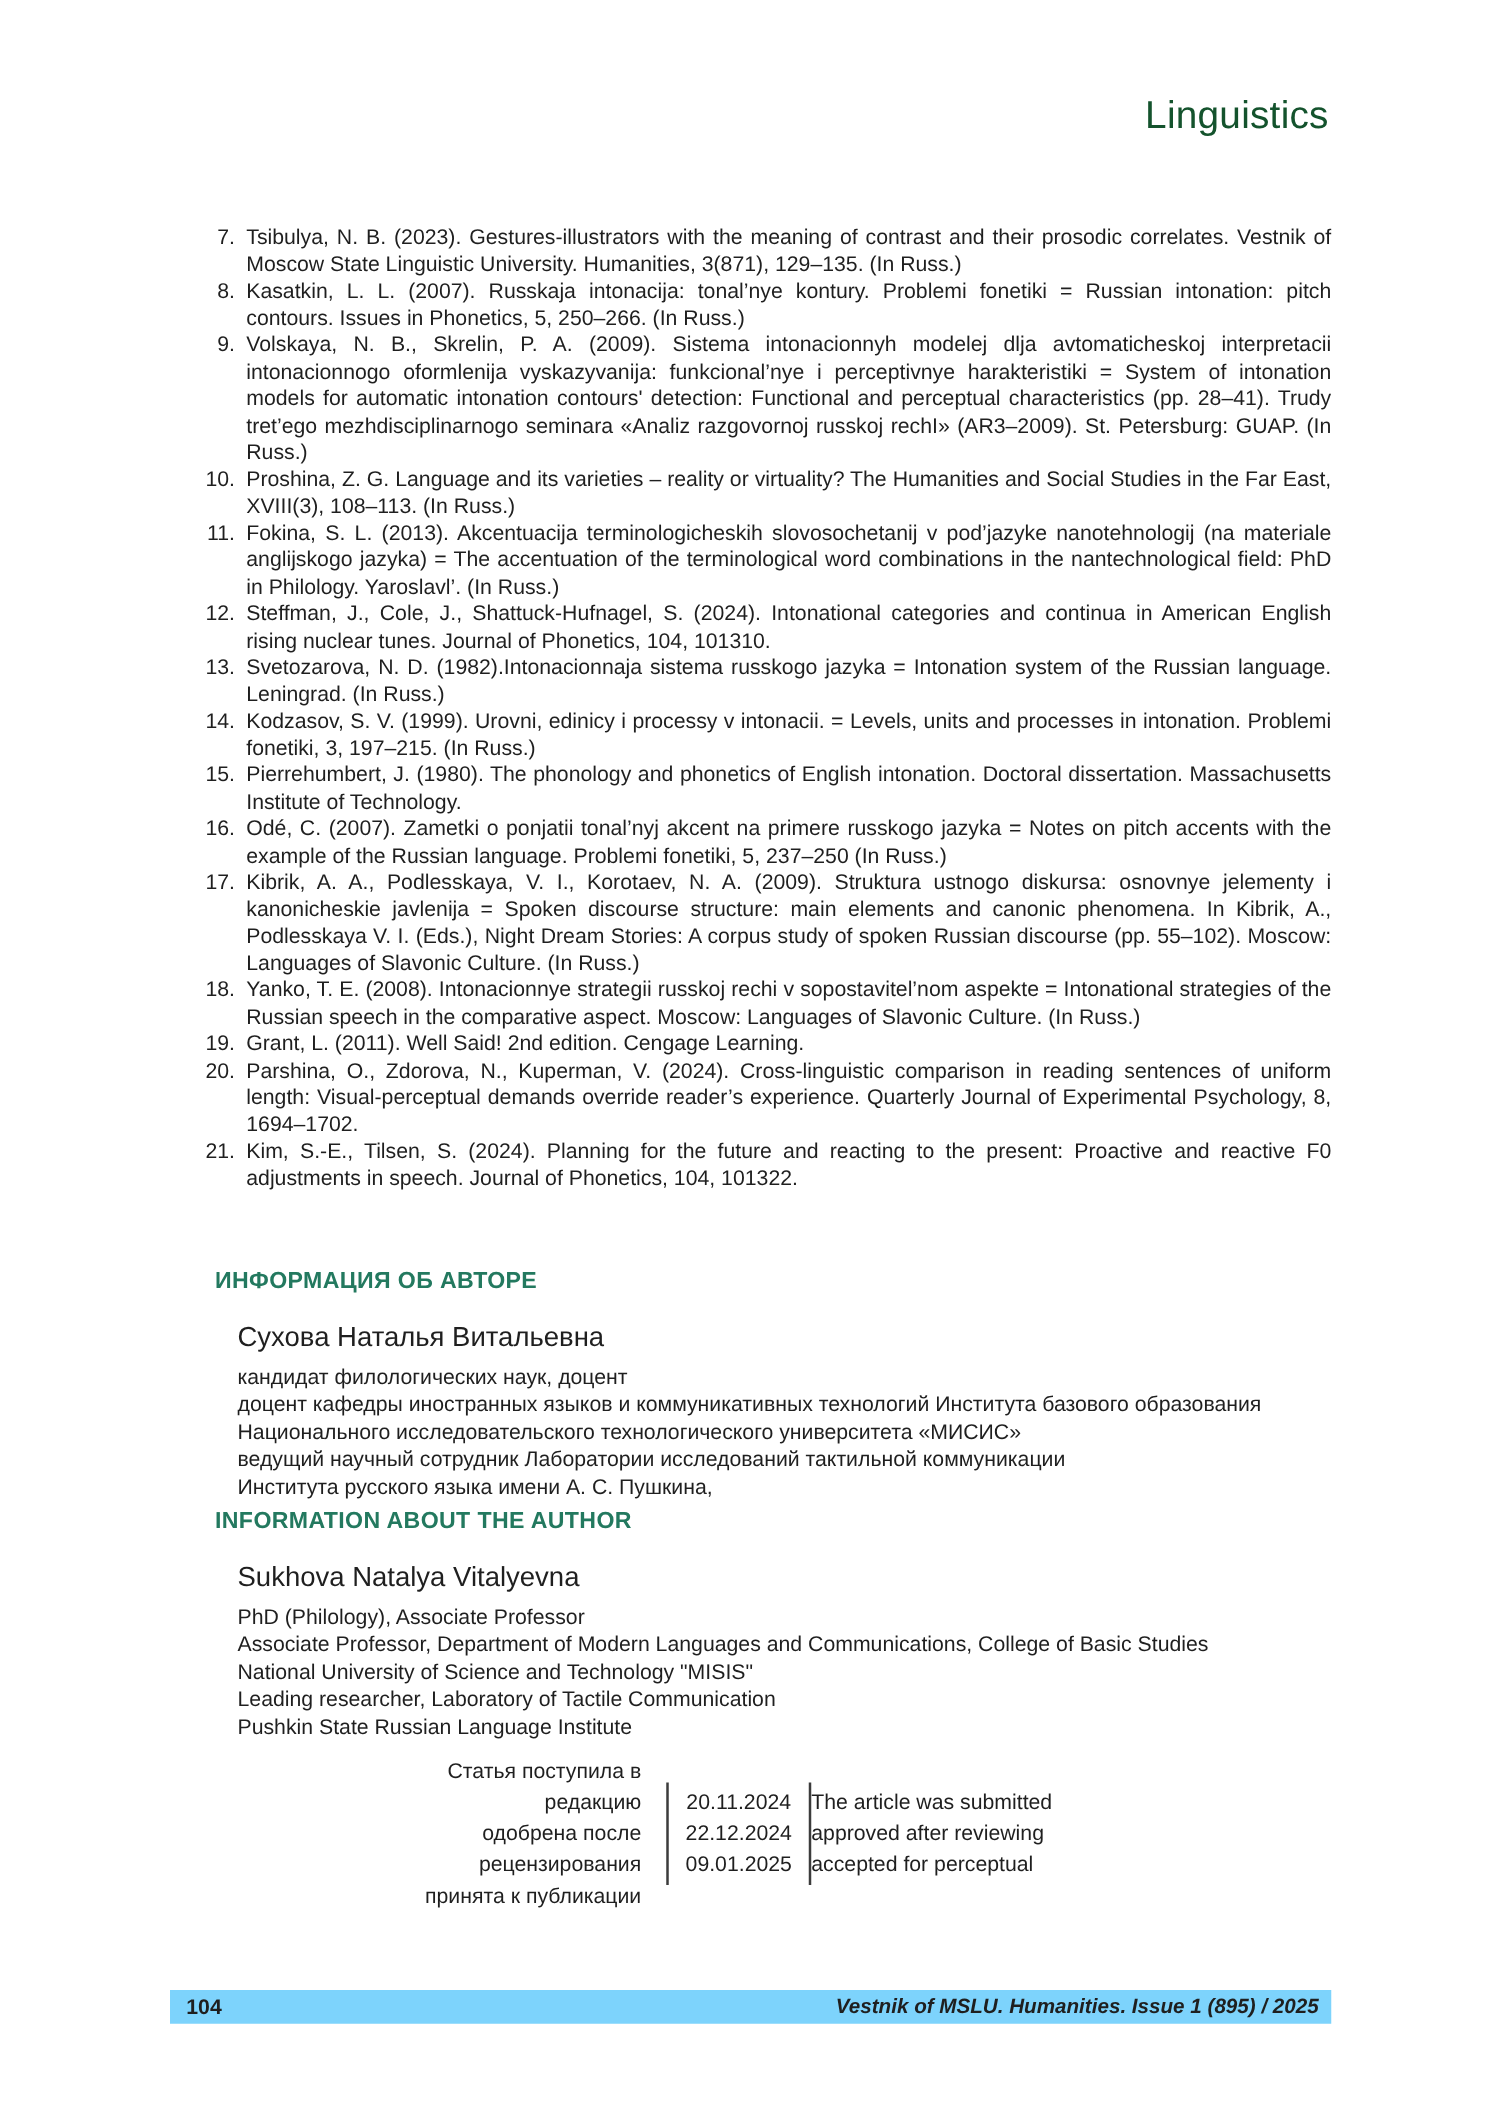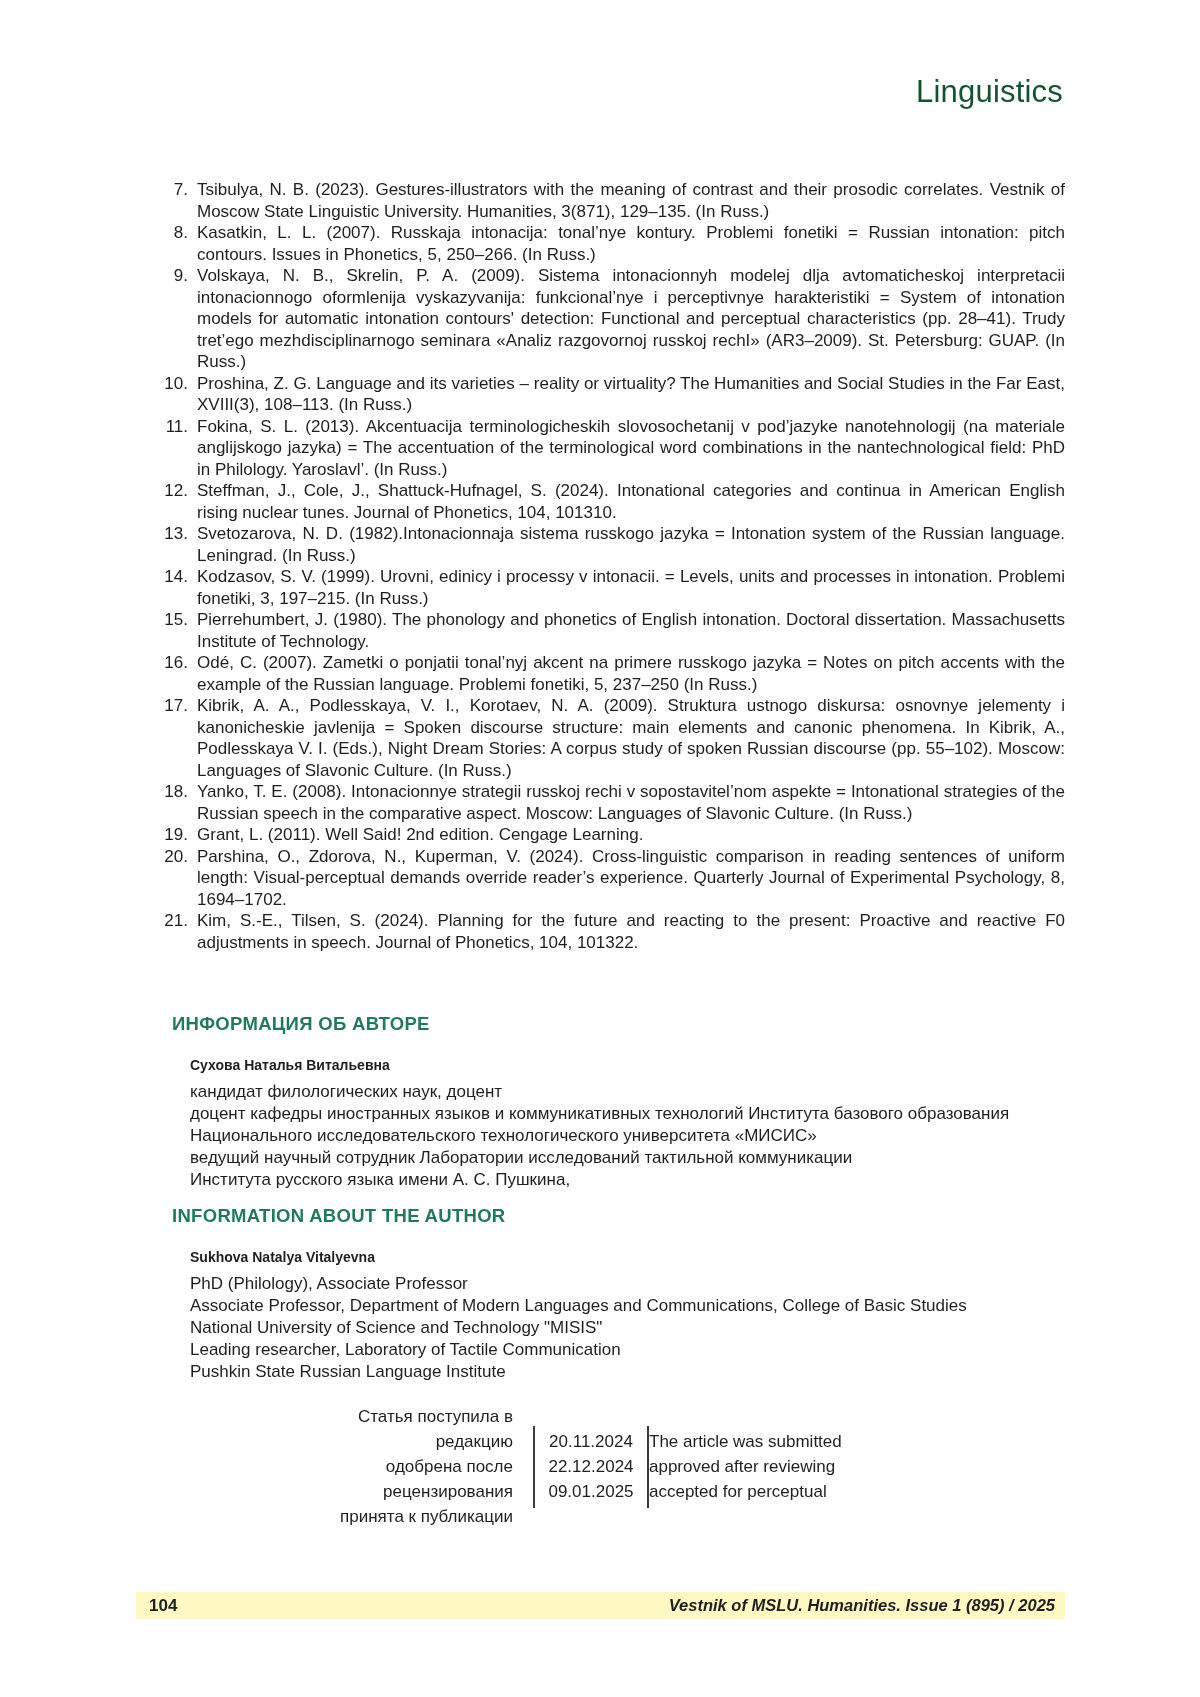--- a/index.html
+++ b/index.html
@@ -60,22 +60,22 @@
   .info-en { top: 1193px; }
   .info-heading {
     margin: 12px;
     font-size: 18.5px;
     font-weight: 700;
     color: #23795f;
     letter-spacing: 0.3px;
   }
   .author-name {
     margin: 22px 0 0 30px;
-    font-size: 14px;
-    font-weight: 700;
+    font-size: 22px;
+    font-weight: 400;
   }
   .info-line {
     margin: 0 0 0 30px;
     font-size: 17px;
     line-height: 22px;
   }
   .info-line.first { margin-top: 8px; }
   
   .dates {
     position: absolute;
@@ -95,21 +95,21 @@
     align-self: center;
   }
   .vrule.first { margin-left: 20px; }
   
   .page-footer {
     position: absolute;
     top: 1592px;
     left: 136px;
     width: 929px;
     height: 27px;
-    background: #fef9c3;
+    background: #7dd3fc;
     display: flex;
     align-items: center;
     justify-content: space-between;
     box-sizing: border-box;
     padding: 0 10px 0 13px;
   }
   .page-num { font-size: 17px; font-weight: 700; }
   .journal-ref { font-size: 16.5px; font-style: italic; font-weight: 700; }
 </style>
 </head>

